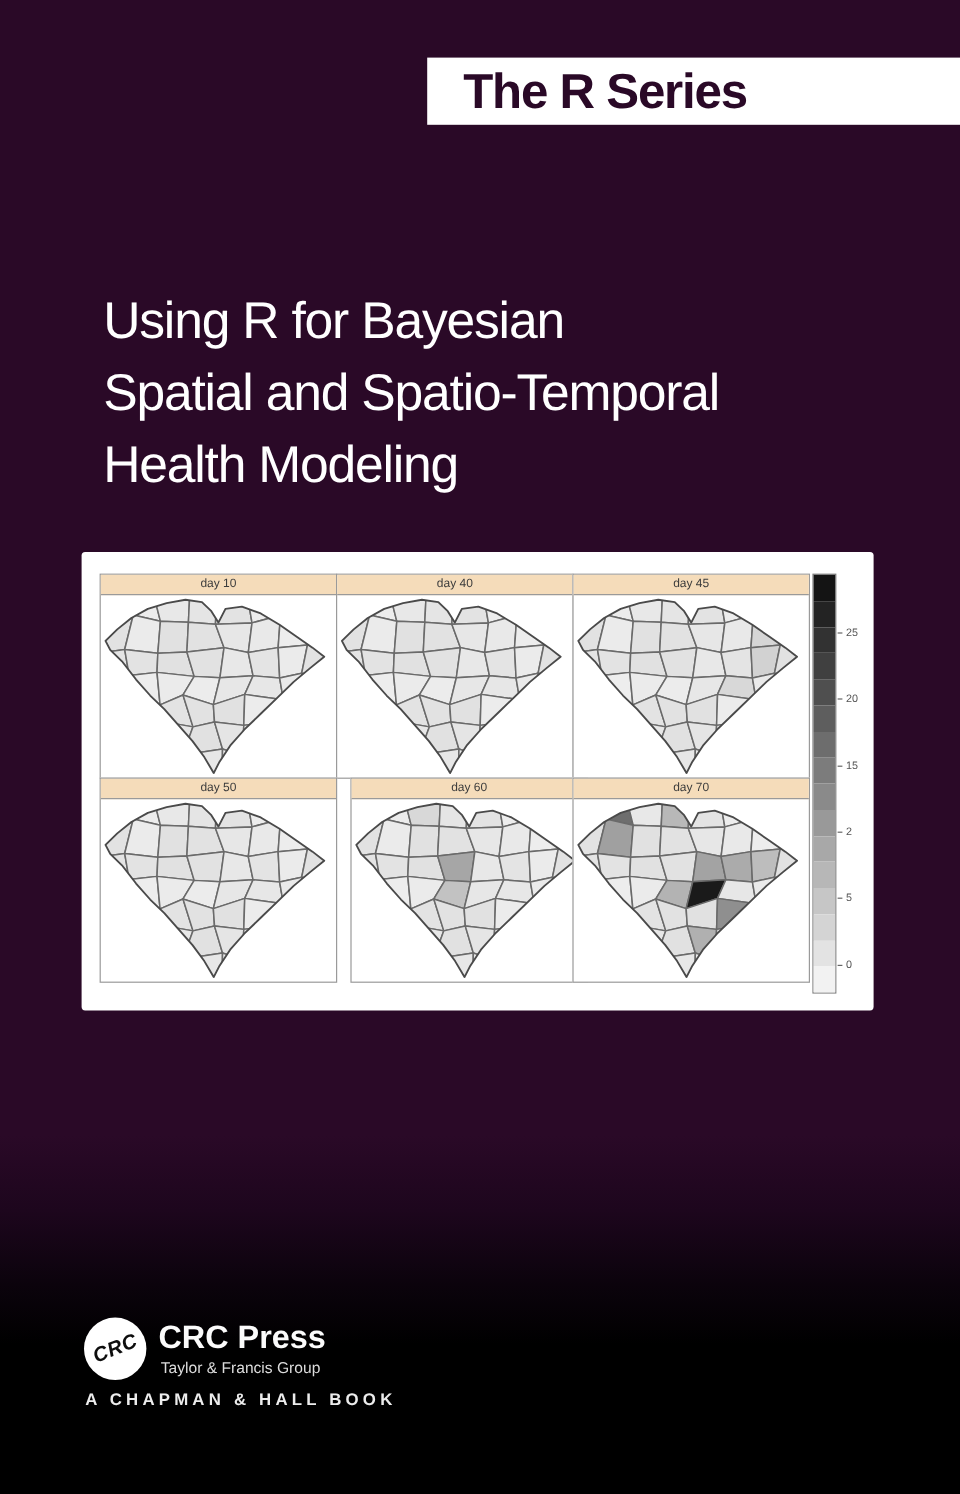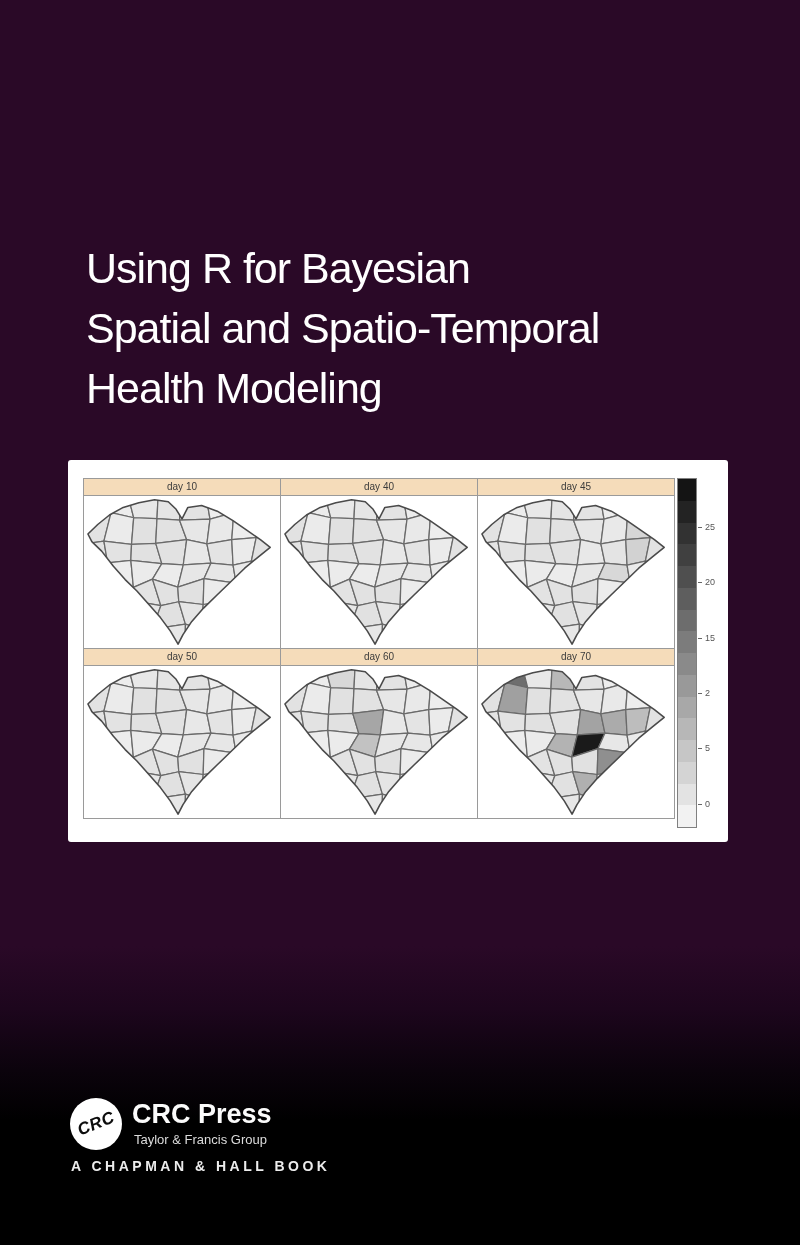--- a/index.html
+++ b/index.html
@@ -62,20 +62,23 @@
   .imprint{
     position:absolute;left:1px;top:62px;font-size:14px;font-weight:bold;
     letter-spacing:3.5px;color:#ececec;
   }
 </style>
 </head>
 <body>
 
 <div class="cover">
 
+  <div class="series-banner">
+    <span>The R Series</span>
+  </div>
 
   <h1 class="book-title">
     <span class="tline">Using R for Bayesian</span>
     <span class="tline">Spatial and Spatio-Temporal</span>
     <span class="tline">Health Modeling</span>
   </h1>
 
   <div class="figure">
     <div class="panels">
         <div class="panel" style="left: 0px; top: 0px;">
@@ -355,21 +358,21 @@
                 <polygon points="69.7,140.1 103.5,134.9 103.2,160.0 75.5,160.0" fill="hsl(0,0%,90.4%)"></polygon>
                 <polygon points="103.5,134.9 120.4,140.7 123.7,160.0 103.2,160.0" fill="hsl(0,0%,92.5%)"></polygon>
                 <polygon points="120.4,140.7 147.4,140.8 152.7,160.0 123.7,160.0" fill="hsl(0,0%,91.6%)"></polygon>
                 <polygon points="147.4,140.8 171.1,142.5 170.1,160.0 152.7,160.0" fill="hsl(0,0%,91.3%)"></polygon>
                 <polygon points="171.1,142.5 200.0,135.8 200.0,160.0 170.1,160.0" fill="hsl(0,0%,89.7%)"></polygon>
               </g>
               <path d="M4 40 L14 30 L26 20 L40 12 L56 7 L72 4 L86 6 L94 14 L100 24 L106 12 L120 10 L136 16 L152 26 L166 36 L180 46 L190 54 L178 64 L164 76 L150 90 L136 104 L122 118 L110 132 L101 146 L96 156 L88 142 L78 128 L66 114 L54 100 L42 88 L30 74 L18 58 L8 48 Z" fill="none" stroke="#4a4a4a" stroke-width="1.6" stroke-linejoin="round"></path>
             </svg>
           </div>
         </div>
-        <div class="panel" style="left: 197px; top: 170px;">
+        <div class="panel" style="left: 209px; top: 170px;">
           <div class="strip">day 60</div>
           <div class="mapbox">
             <svg viewBox="0 0 200 160" preserveAspectRatio="none">
               <defs>
                 <clipPath id="sc4">
                   <path d="M4 40 L14 30 L26 20 L40 12 L56 7 L72 4 L86 6 L94 14 L100 24 L106 12 L120 10 L136 16 L152 26 L166 36 L180 46 L190 54 L178 64 L164 76 L150 90 L136 104 L122 118 L110 132 L101 146 L96 156 L88 142 L78 128 L66 114 L54 100 L42 88 L30 74 L18 58 L8 48 Z"></path>
                 </clipPath>
               </defs>
               <g clip-path="url(#sc4)" stroke="#6a6a6a" stroke-width="1.3" stroke-linejoin="round">
                 <polygon points="0.0,0.0 29.6,0.0 27.6,17.4 0.0,22.1" fill="hsl(0,0%,88.4%)"></polygon>

